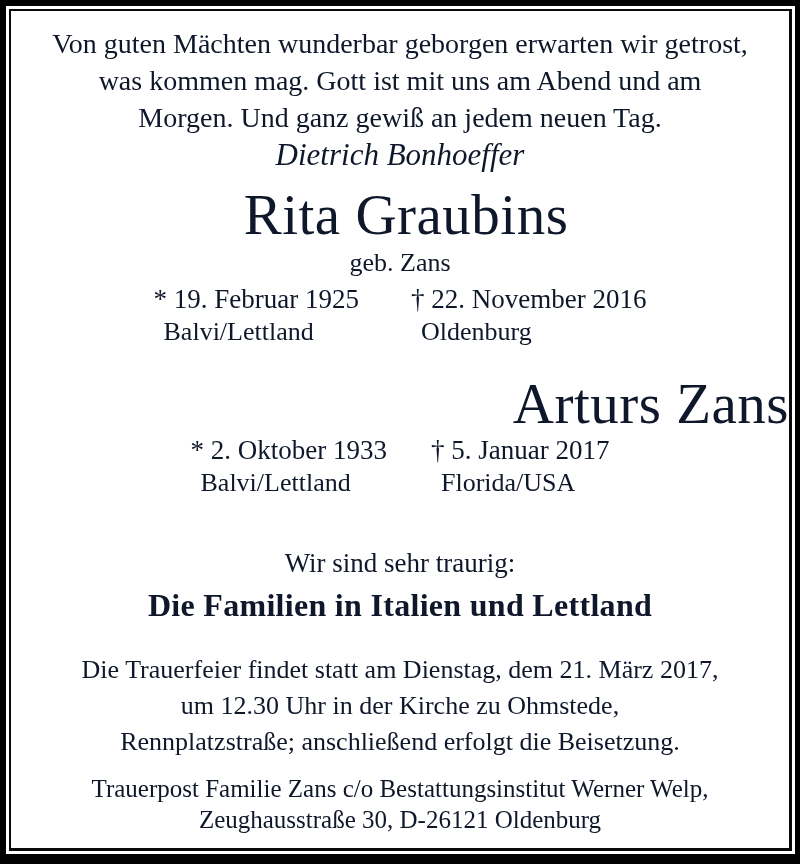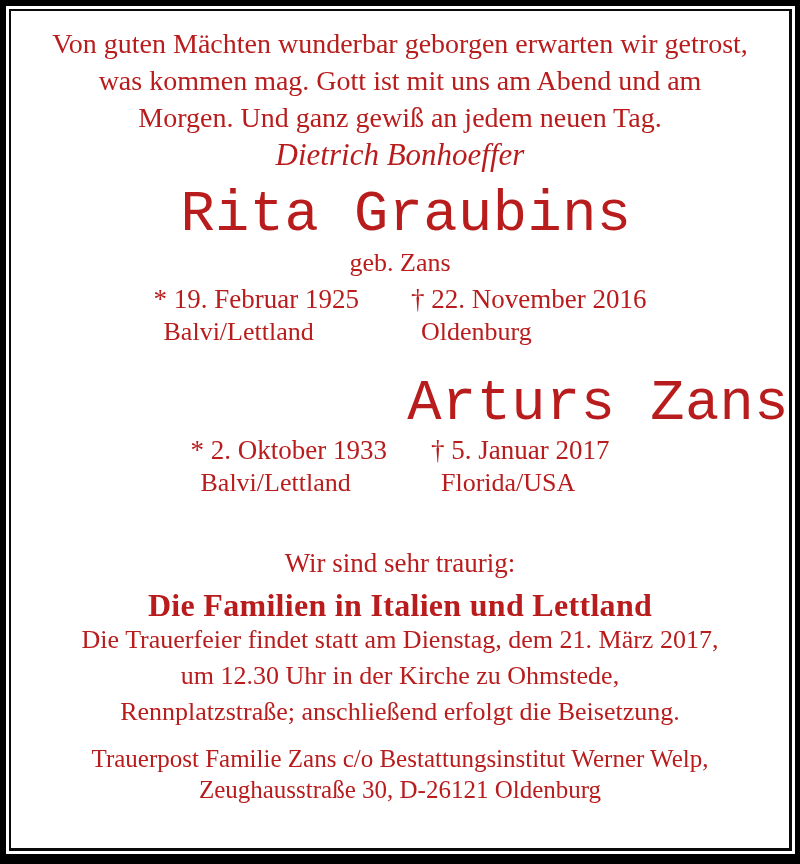--- a/index.html
+++ b/index.html
@@ -22,42 +22,41 @@
     position: absolute;
     inset: 3px;
     border: 2px solid #0a0a0a;
     border-right-width: 3px;
     border-bottom-width: 3px;
   }
   .content {
     position: absolute;
     inset: 0;
     text-align: center;
-    color: #b91c1c;
+    color: #0f172a;
     font-family: "Liberation Serif", "DejaVu Serif", serif;
     -webkit-font-smoothing: antialiased;
   }
   .quote {
     font-size: 28px;
     line-height: 37px;
     margin-top: 14px;
   }
   .attribution {
     font-size: 31px;
     line-height: 30px;
     font-style: italic;
     margin-top: 4px;
   }
   .person-name {
     font-size: 57px;
     line-height: 62px;
     font-weight: 400;
     margin: 14px 0 0 12px;
     letter-spacing: 0.5px;
-    font-family: Liberation Mono, monospace;
   }
   .person.second .person-name {
     margin-top: 26px;
     text-align: right;
   }
   .maiden {
     font-size: 26px;
     line-height: 30px;
     margin-top: 2px;
   }
@@ -91,20 +90,21 @@
     line-height: 30px;
   }
   .family-line {
     font-size: 32px;
     line-height: 34px;
     font-weight: 700;
     margin-top: 10px;
     letter-spacing: 0.3px;
   }
   .service {
+    margin-top: 30px;
     font-size: 26px;
     line-height: 36px;
   }
   .contact {
     margin-top: 13px;
     font-size: 25px;
     line-height: 31px;
   }
 </style>
 </head>

